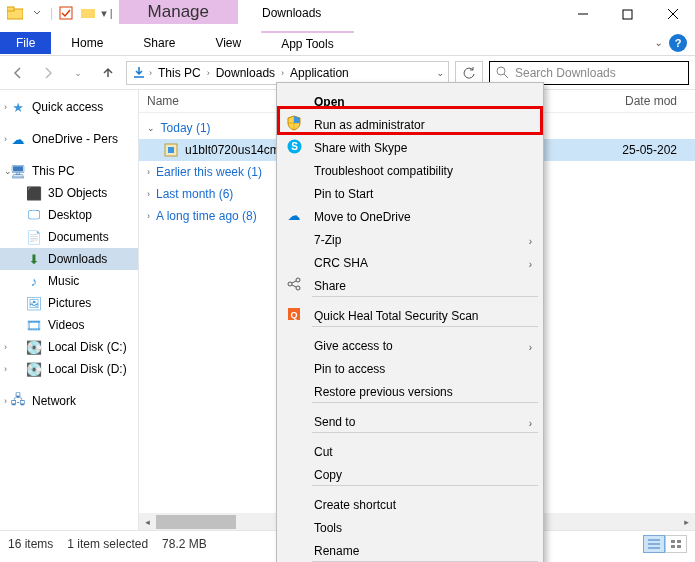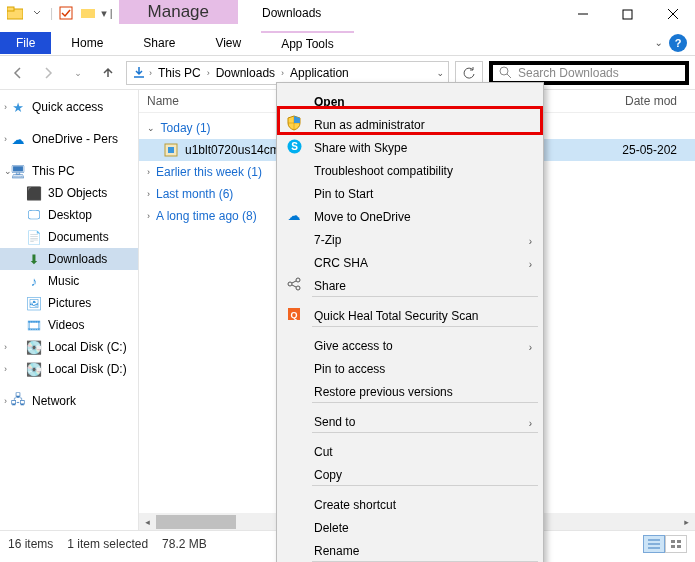--- a/index.html
+++ b/index.html
@@ -23,21 +23,21 @@
 .help-icon { width: 18px; height: 18px; background: #1976d2; border-radius: 50%; color: #fff; display: flex; align-items: center; justify-content: center; font-size: 11px; font-weight: bold; }
 
 
 .navbar { display: flex; align-items: center; height: 34px; padding: 0 6px; gap: 6px; border-bottom: 1px solid #e5e5e5; }
 .nav-arrow { width: 24px; height: 24px; display: flex; align-items: center; justify-content: center; color: #888; }
 .nav-arrow.enabled { color: #333; }
 .breadcrumb { flex: 1; border: 1px solid #ccc; height: 24px; display: flex; align-items: center; padding: 0 4px; gap: 2px; }
 .bc-seg { padding: 0 4px; }
 .bc-sep { color: #666; font-size: 9px; }
 .refresh-btn { width: 28px; height: 24px; border: 1px solid #ccc; display: flex; align-items: center; justify-content: center; }
-.search { width: 200px; height: 24px; border: 4px solid #000000; display: flex; align-items: center; padding: 0 6px; color: #888; gap: 6px; }
+.search { width: 200px; height: 24px; border: 1px solid #000000; display: flex; align-items: center; padding: 0 6px; color: #888; gap: 6px; }
 
 
 .main { display: flex; height: 440px; }
 .sidebar { width: 138px; padding: 6px 0; overflow: hidden; }
 .side-item { display: flex; align-items: center; gap: 6px; padding: 2px 6px 2px 18px; height: 22px; position: relative; }
 .side-item.selected { background: #ccddee; }
 .side-item.top { padding-left: 10px; }
 .side-item.child { padding-left: 26px; }
 .side-expand { position: absolute; left: 4px; font-size: 9px; color: #666; width: 10px; }
 .side-icon { width: 16px; height: 16px; display: flex; align-items: center; justify-content: center; font-size: 13px; }
@@ -419,21 +419,21 @@
       <span class="cm-icon"></span>
       <span class="cm-label">Copy</span>
     </div>
   <div class="cm-sep"></div>
   <div class="cm-item">
       <span class="cm-icon"></span>
       <span class="cm-label">Create shortcut</span>
     </div>
   <div class="cm-item">
       <span class="cm-icon"></span>
-      <span class="cm-label">Delete</span>
+      <span class="cm-label">Tools</span>
     </div>
   <div class="cm-item">
       <span class="cm-icon"></span>
       <span class="cm-label">Rename</span>
     </div>
   <div class="cm-sep"></div>
 
 </div>
 
 </body></html>

